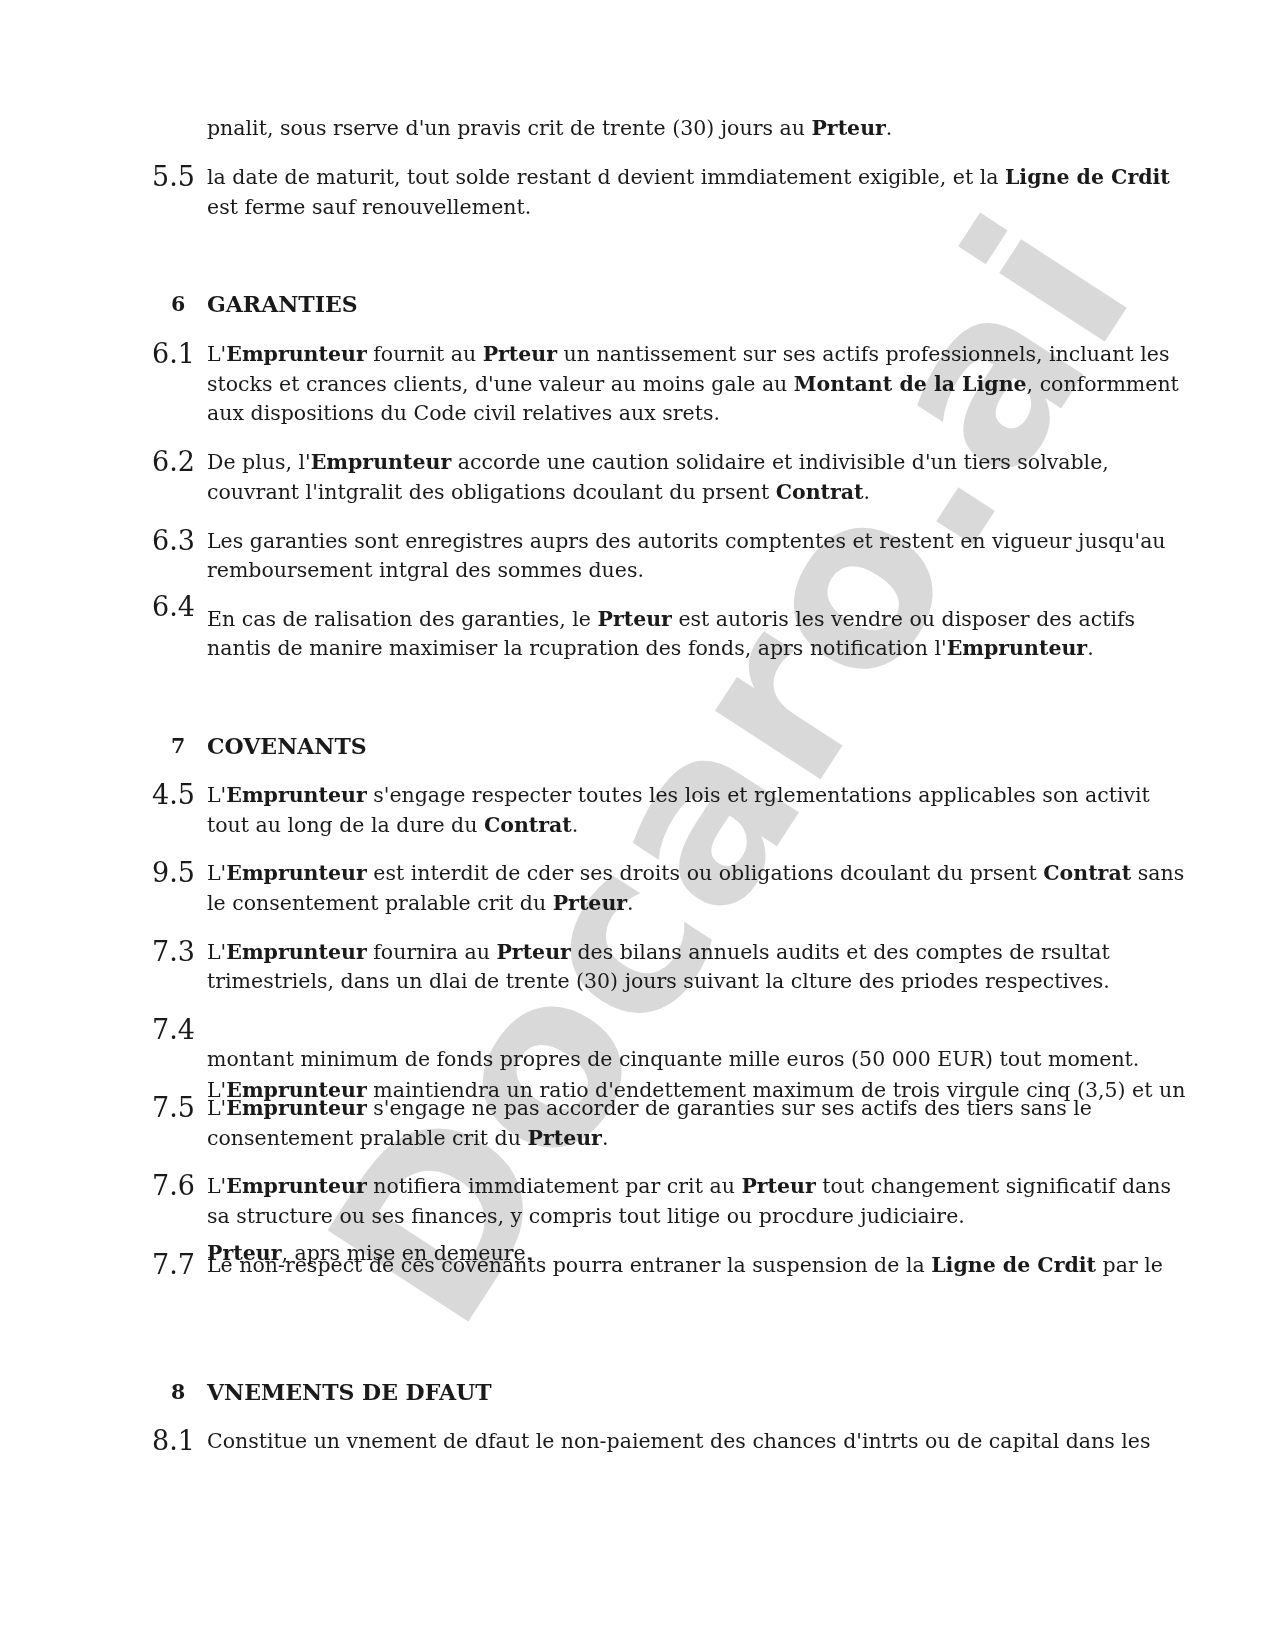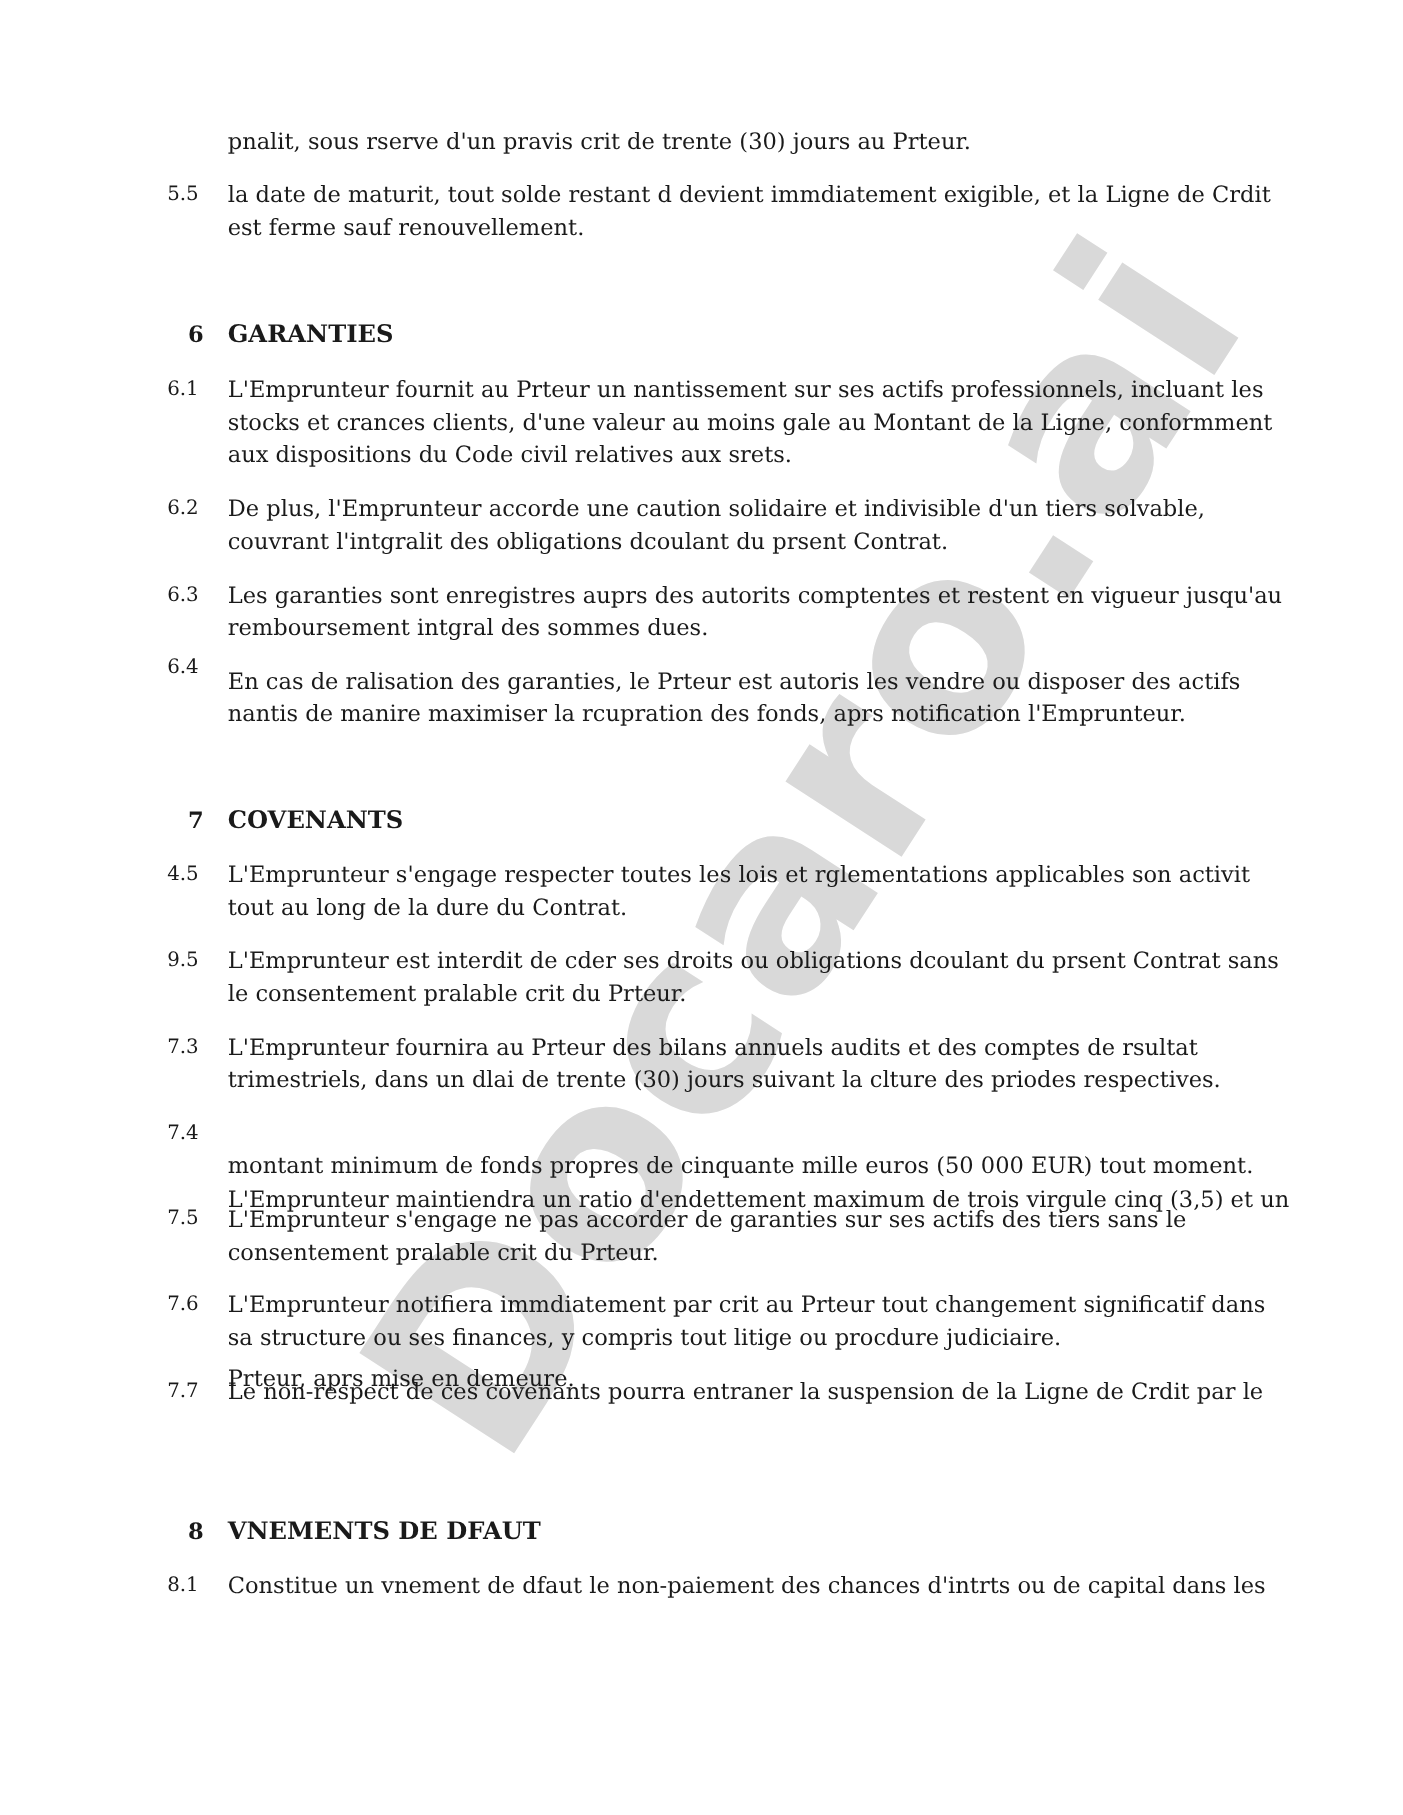--- a/index.html
+++ b/index.html
@@ -8,25 +8,25 @@
     .page { position: absolute; left: 0; top: 0; width: 1275px; height: 1650px; }
     .watermark {
       position: absolute; left: 140px; top: 720px; width: 1100px; text-align: center;
       font-family: "DejaVu Sans", "Liberation Sans", sans-serif; font-weight: bold;
       font-size: 230px; color: #d9d9d9; transform: rotate(-57deg);
       transform-origin: center center; letter-spacing: 2px; z-index: 0;
       user-select: none; white-space: nowrap; line-height: 1;
     }
     .content { position: absolute; left: 0; top: 0; width: 1275px; z-index: 1; }
     .line { position: absolute; font-size: 20.5px; line-height: 30px; white-space: nowrap; }
-    .num { position: absolute; left: 152px; font-size: 18px; line-height: 30px; }
+    .num { position: absolute; left: 152px; font-size: 27px; line-height: 30px; }
     .head-num { position: absolute; left: 171px; font-size: 20.5px; line-height: 30px; font-weight: bold; }
     .head { position: absolute; left: 207px; font-size: 22px; line-height: 30px; font-weight: bold; }
     .txt { left: 207px; }
-    b { font-weight: normal; }
+    b { font-weight: bold; }
   </style>
 </head>
 <body>
 
 <div class="page">
   <div class="watermark">Docaro.ai</div>
 
   <div class="content">
 
     <div class="line txt" style="top:113px"><span>pnalit, sous rserve d'un pravis crit de trente (30) jours au </span><b>Prteur</b><span>.</span></div>

